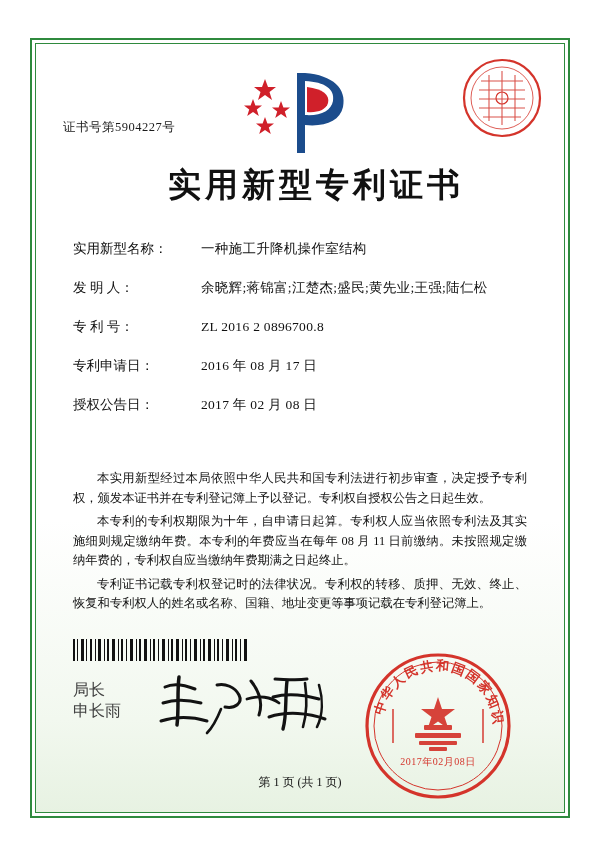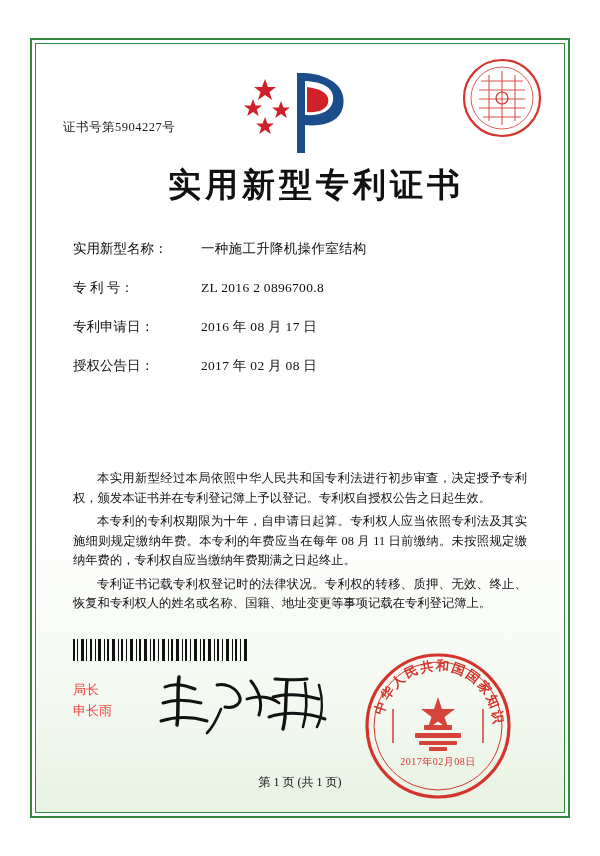--- a/index.html
+++ b/index.html
@@ -139,23 +139,23 @@
     top: 596px;
     width: 175px;
     height: 22px;
   }
 
   
   .director {
     position: absolute;
     left: 38px;
     top: 636px;
-    font-size: 13px;
+    font-size: 16px;
     line-height: 21px;
-    color: #ef4444;
+    color: #404040;
   }
   .signature {
     position: absolute;
     left: 120px;
     top: 626px;
     width: 185px;
     height: 70px;
     color: #121212;
   }
 
@@ -230,20 +230,23 @@
         </g>
         <circle cx="41" cy="41" r="6" fill="none" stroke="#d4342b" stroke-width="1.2"></circle>
       </svg>
     </div>
 
     <div class="doc-title">实用新型专利证书</div>
 
     <div class="fields">
       <div class="field-row">
         <span class="field-label">实用新型名称：</span><span class="field-value">一种施工升降机操作室结构</span>
+      </div>
+      <div class="field-row">
+        <span class="field-label">发 明 人：</span><span class="field-value">余晓辉;蒋锦富;江楚杰;盛民;黄先业;王强;陆仁松</span>
       </div>
       <div class="field-row">
         <span class="field-label">专 利 号：</span><span class="field-value">ZL 2016 2 0896700.8</span>
       </div>
       <div class="field-row">
         <span class="field-label">专利申请日：</span><span class="field-value">2016 年 08 月 17 日</span>
       </div>
       <div class="field-row">
         <span class="field-label">授权公告日：</span><span class="field-value">2017 年 02 月 08 日</span>
       </div>

